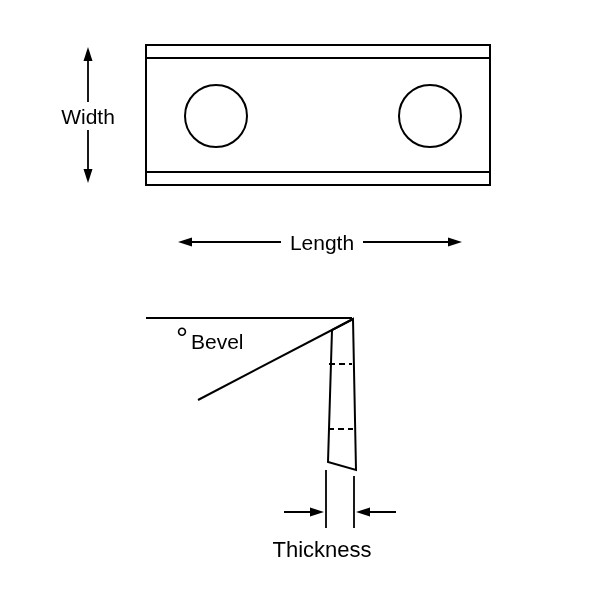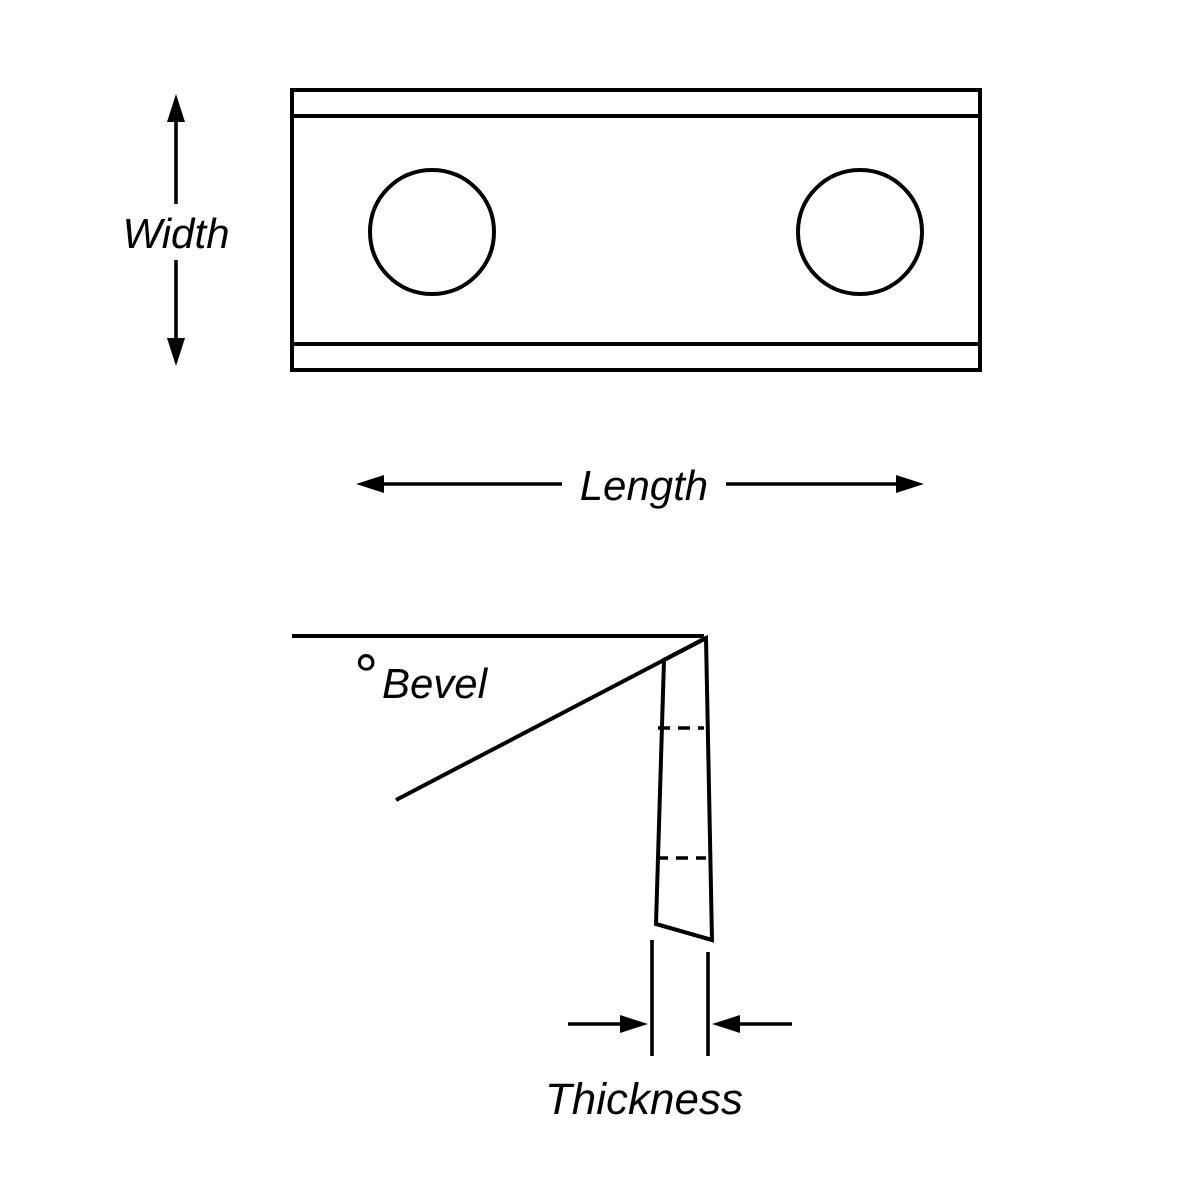--- a/index.html
+++ b/index.html
@@ -6,21 +6,20 @@
     margin: 0;
     padding: 0;
     background: #ffffff;
   }
   .canvas {
     position: relative;
     width: 600px;
     height: 600px;
     background: #ffffff;
     overflow: hidden;
-    font-style: italic;
   }
   svg {
     display: block;
   }
   .shape {
     fill: none;
     stroke: #000000;
     stroke-width: 2;
   }
   .dim-line {

